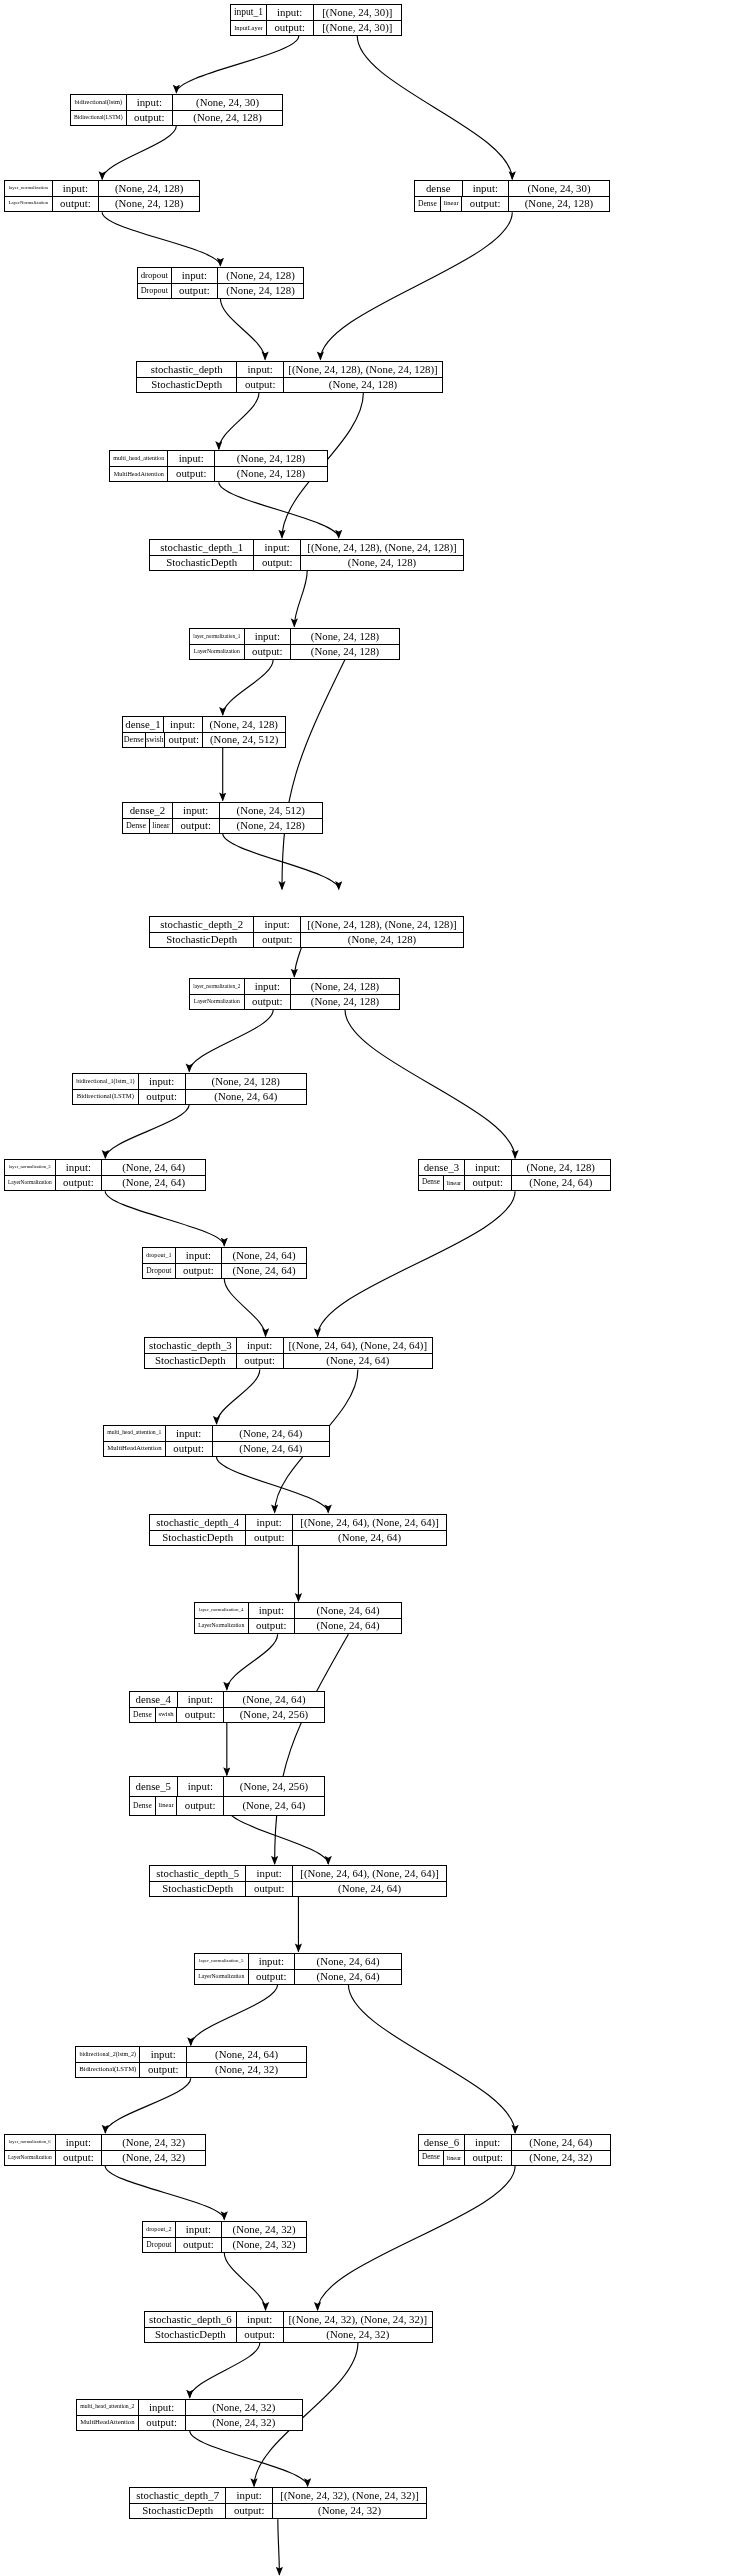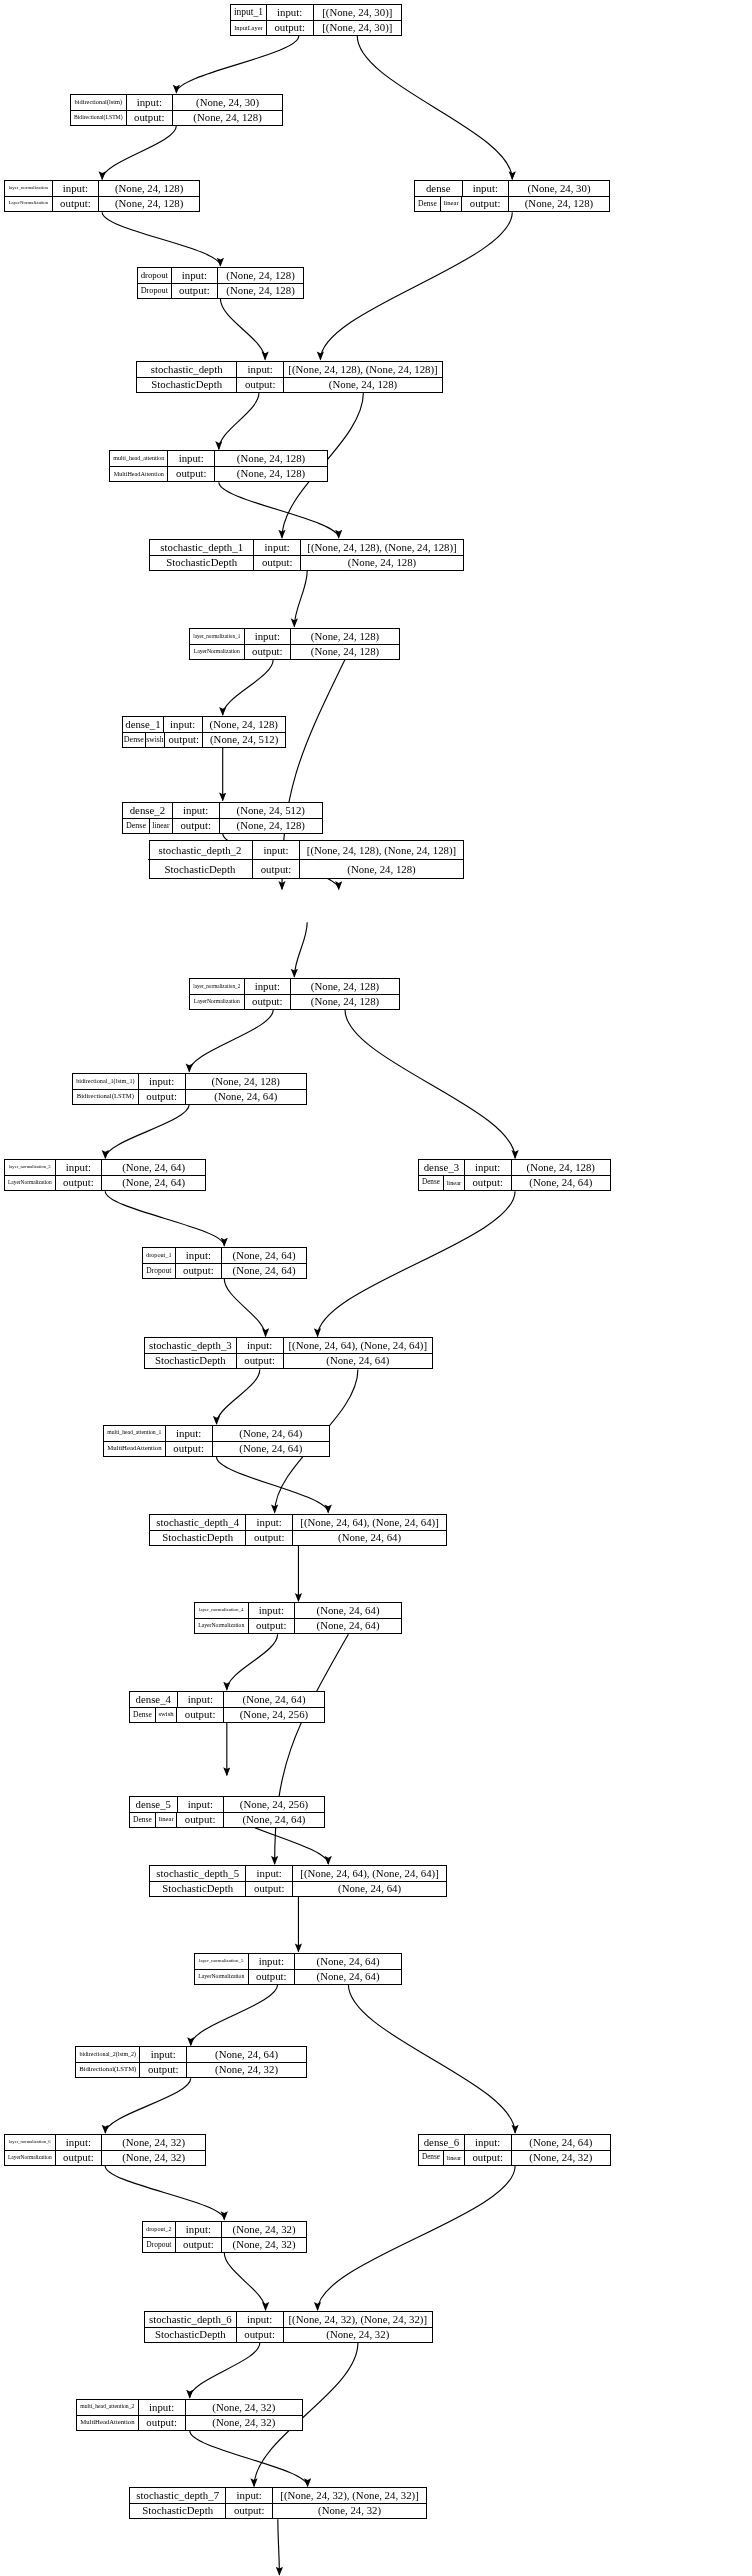--- a/index.html
+++ b/index.html
@@ -219,21 +219,21 @@
           <div class="cell c-io" style="width: 47px;">input:</div>
           <div class="cell c-shape" style="width: 104px;">(None, 24, 512)</div>
         </div>
         <div class="nrow">
           <div class="cell c-name" style="width: 26px; font-size: 8px;">Dense</div>
           <div class="cell c-act" style="width: 23px; font-size: 7.5px;">linear</div>
           <div class="cell c-io" style="width: 47px;">output:</div>
           <div class="cell c-shape" style="width: 104px;">(None, 24, 128)</div>
         </div>
       </div>
-      <div class="node" style="left: 149px; top: 840px; width: 315px; height: 39px; align-items: flex-end;">
+      <div class="node" style="left: 149px; top: 916px; width: 315px; height: 32px;">
         <div class="nrow">
           <div class="cell c-name" style="width: 104px;">stochastic_depth_2</div>
           <div class="cell c-io" style="width: 47px;">input:</div>
           <div class="cell c-shape" style="width: 164px;">[(None, 24, 128), (None, 24, 128)]</div>
         </div>
         <div class="nrow">
           <div class="cell c-name" style="width: 104px;">StochasticDepth</div>
           <div class="cell c-io" style="width: 47px;">output:</div>
           <div class="cell c-shape" style="width: 164px;">(None, 24, 128)</div>
         </div>
@@ -353,21 +353,21 @@
           <div class="cell c-io" style="width: 47px;">input:</div>
           <div class="cell c-shape" style="width: 102px;">(None, 24, 64)</div>
         </div>
         <div class="nrow">
           <div class="cell c-name" style="width: 25px; font-size: 7.5px;">Dense</div>
           <div class="cell c-act" style="width: 21.6px; font-size: 6.7px;">swish</div>
           <div class="cell c-io" style="width: 47px;">output:</div>
           <div class="cell c-shape" style="width: 102px;">(None, 24, 256)</div>
         </div>
       </div>
-      <div class="node" style="left: 129px; top: 1776px; width: 196px; height: 32px; margin-top: 20px;">
+      <div class="node" style="left: 129px; top: 1776px; width: 196px; height: 40px;">
         <div class="nrow">
           <div class="cell c-name" style="width: 47px;">dense_5</div>
           <div class="cell c-io" style="width: 47px;">input:</div>
           <div class="cell c-shape" style="width: 102px;">(None, 24, 256)</div>
         </div>
         <div class="nrow">
           <div class="cell c-name" style="width: 25px; font-size: 7.5px;">Dense</div>
           <div class="cell c-act" style="width: 21.6px; font-size: 6.7px;">linear</div>
           <div class="cell c-io" style="width: 47px;">output:</div>
           <div class="cell c-shape" style="width: 102px;">(None, 24, 64)</div>

